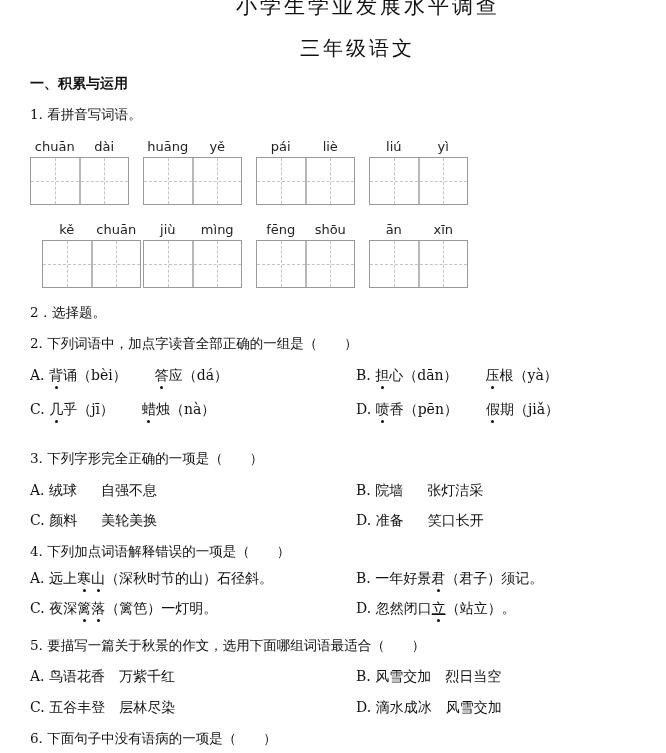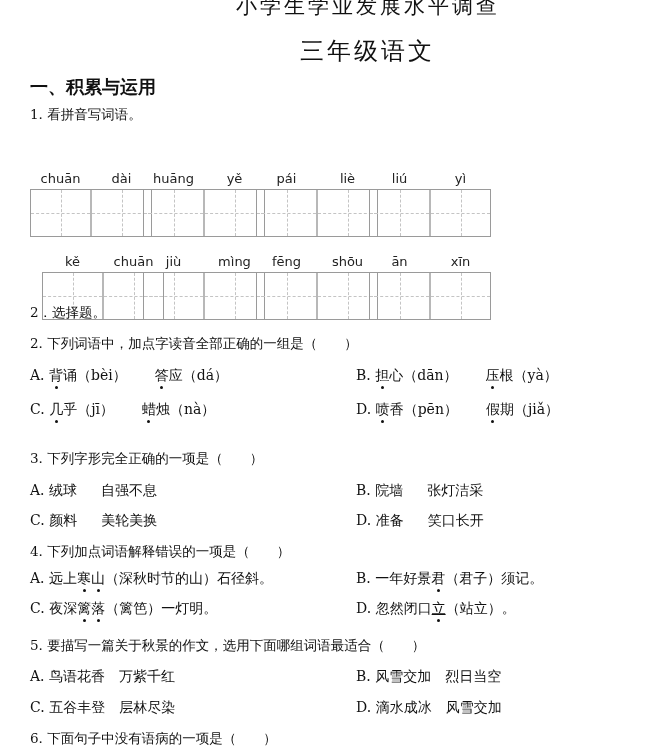--- a/index.html
+++ b/index.html
@@ -1,30 +1,30 @@
 <!DOCTYPE html>
 <html><head>
 <meta charset="utf-8">
 <style>
   html, body { margin: 0; padding: 0; background: #ffffff; }
   body { width: 666px; height: 753px; overflow: hidden; position: relative;
          font-family: "DejaVu Serif", "Liberation Serif", serif; color: #111; }
   .abs { position: absolute; white-space: nowrap; }
   .title { font-size: 21px; letter-spacing: 3px; top: -8px; left: 236px; width: 244px; text-align: center; }
-  .subtitle { font-size: 24px; letter-spacing: 3px; top: 35px; left: 300px; width: 112px; text-align: left; }
-  .section { font-size: 18px; font-weight: bold; top: 75px; left: 30px; font-family: "DejaVu Sans", sans-serif; }
+  .subtitle { font-size: 20px; letter-spacing: 3px; top: 35px; left: 300px; width: 112px; text-align: left; }
+  .section { font-size: 14px; font-weight: bold; top: 75px; left: 30px; font-family: "DejaVu Sans", sans-serif; }
   .q { font-size: 13.5px; left: 30px; }
   .opt { font-size: 14px; }
   .dot { position: relative; display: inline-block; }
   .dot::after { content: ""; position: absolute; left: 50%; bottom: -4px; width: 3px; height: 3px;
                 margin-left: -1.5px; background: #111; border-radius: 50%; }
   .ul { text-decoration: underline; }
   .gap { display: inline-block; }
 
-  .pinyin-group { position: absolute; width: 122px; margin-top: 32px; }
+  .pinyin-group { position: absolute; width: 99px; }
   .pinyin-row { display: flex; height: 18px; font-family: "DejaVu Sans", sans-serif; font-size: 13px; color: #222; }
   .pinyin-row span { flex: 1; text-align: center; }
   .grid { display: flex; border: 1px solid #9a9a9a; height: 48px; box-sizing: border-box; }
   .cell { flex: 1; position: relative; box-sizing: border-box; }
   .cell + .cell { border-left: 2px solid #b8b8b8; }
   .cell::before { content: ""; position: absolute; left: 50%; top: 0; bottom: 0; border-left: 1px dashed #c4c4c4; }
   .cell::after { content: ""; position: absolute; top: 50%; left: 0; right: 0; border-top: 1px dashed #c4c4c4; }
 </style>
 </head>
 <body>

